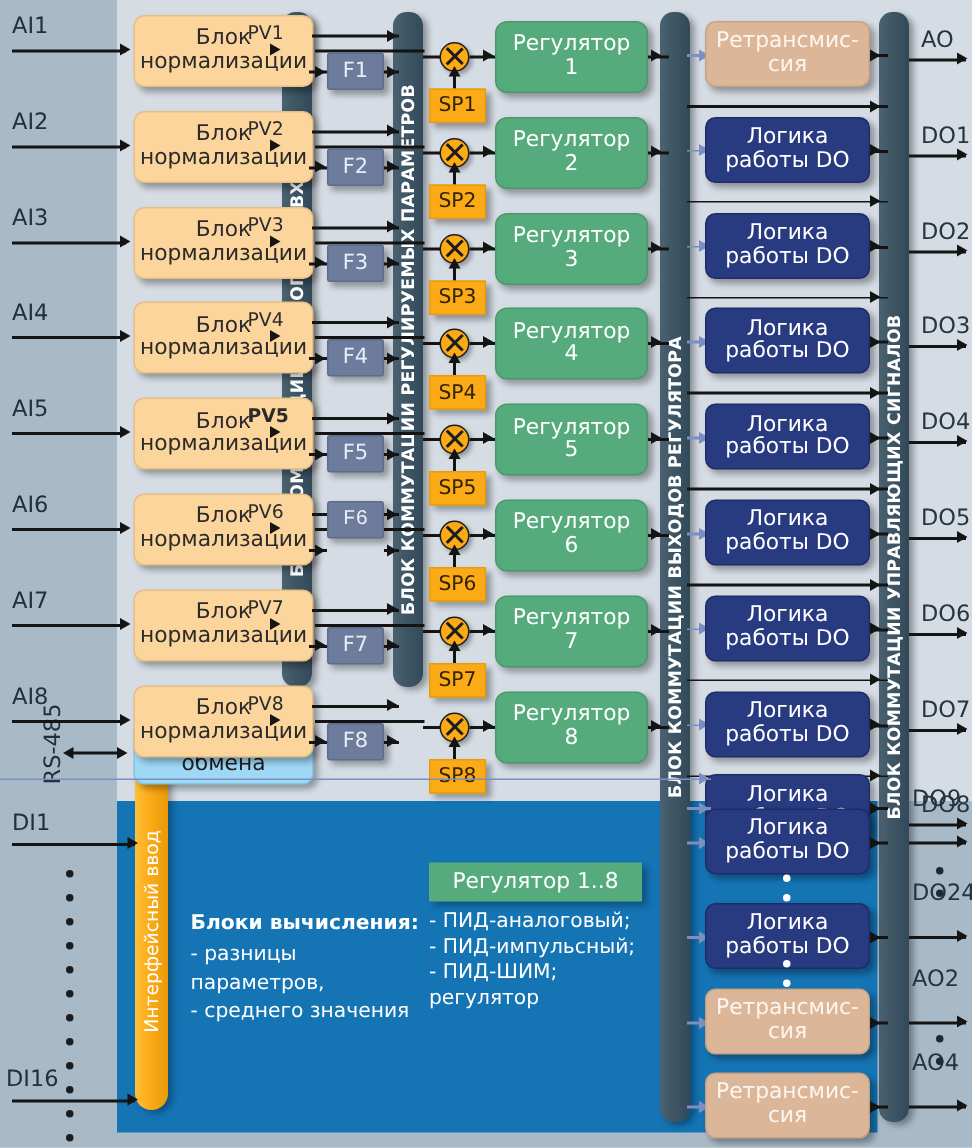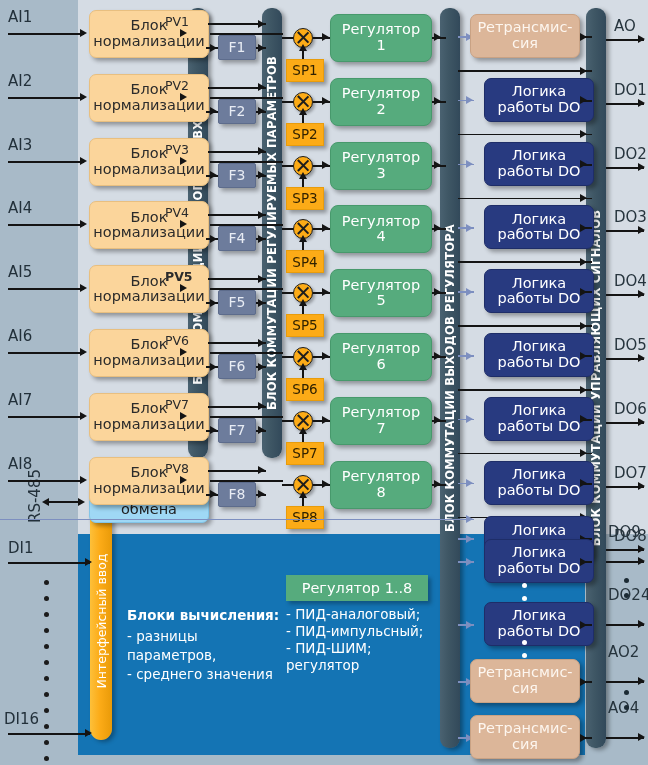--- a/index.html
+++ b/index.html
@@ -49,21 +49,21 @@
     color:#312200; font-size:13.5px; font-weight:normal;
   }
   .reg {
     left:330px; width:102px; height:48px;
     background:#56ab7d; border:1px solid #47996c; border-radius:8px;
     color:#ffffff; font-size:14.5px;
   }
   .dologic {
     left:470px; width:110px; height:44px;
     background:#283a80; border:1px solid #1e2d68; border-radius:7px;
-    color:#ffffff; font-size:14.5px;margin-left:14px;
+    color:#ffffff; font-size:14.5px;
   }
   .retrans {
     left:470px; width:110px; height:44px;
     background:#dcb699; border:1px solid #c9a284; border-radius:7px;
     color:#fdf6ef; font-size:14.5px;
   }
 
   
   .bus {
     position:absolute;
@@ -468,21 +468,21 @@
       <div class="box norm" style="top:329px;">
              <span>Блок нормализации</span>
            </div>
       <div class="plabel" style="left:165px; top:333px;">PV6</div>
       <div class="hline" style="left:210px; top:352px; width:73px;"></div>
       <div class="ah" style="left:180px; top:348px;"></div>
       <div class="hline" style="left:208px; top:342px; width:58px;"></div>
       <div class="ah" style="left:258px; top:338.5px;"></div>
       <div class="hline" style="left:206px; top:366px; width:12px;"></div>
       <div class="ah" style="left:210px; top:362.5px;"></div>
-      <div class="box fblock" style="top:354px;">
+      <div class="box fblock" style="top:334px;font-family:Liberation Mono, monospace;">
              <span>F6</span>
            </div>
       <div class="hline" style="left:256px; top:366px; width:10px;"></div>
       <div class="ah" style="left:258px; top:362.5px;"></div>
       <div class="hline" style="left:282px; top:356px; width:22px;"></div>
       <div class="sum" style="left:293px; top:347px;"></div>
       <div class="vline" style="left:302px; top:365px; height:14px;"></div>
       <div class="av" style="left:298.5px; top:363px;"></div>
       <div class="box spblock" style="top:378px;">
              <span>SP6</span>

